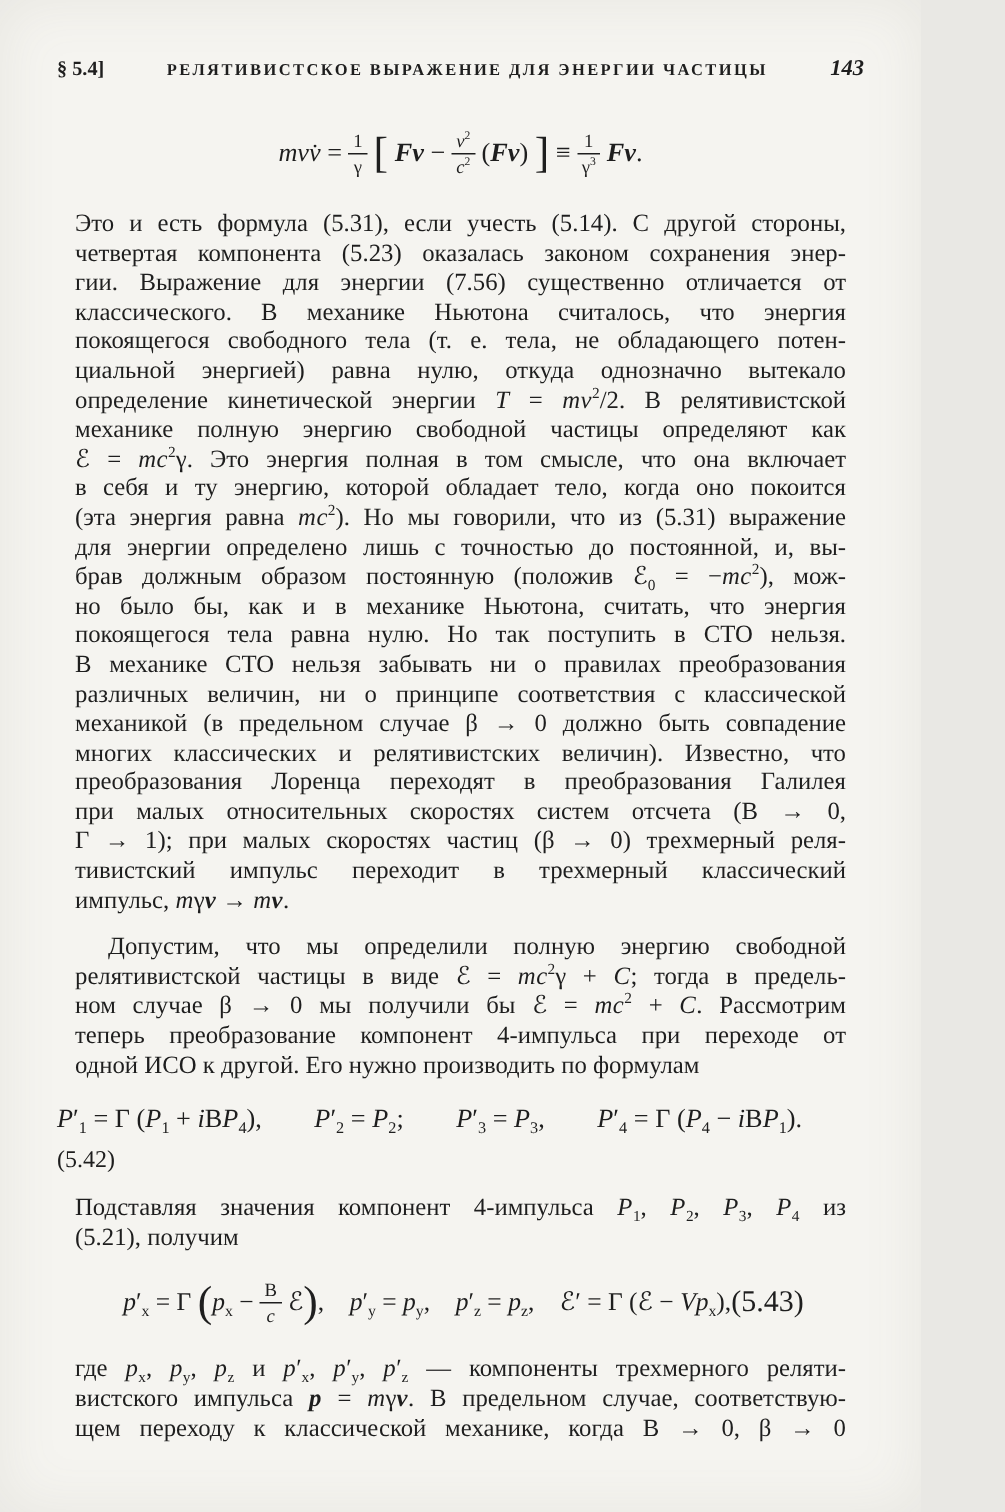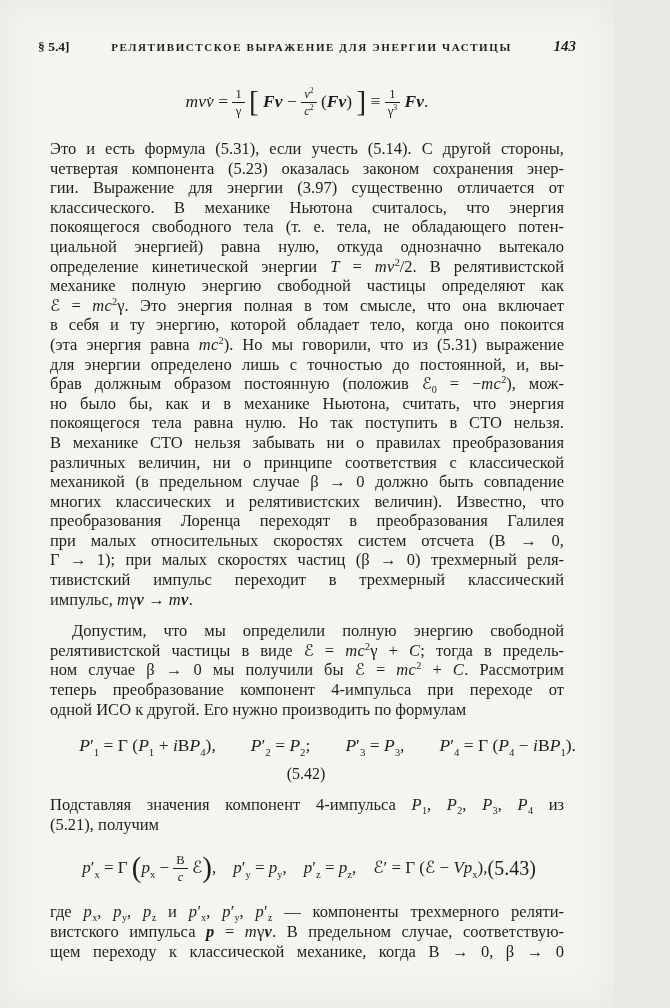--- a/index.html
+++ b/index.html
@@ -24,22 +24,22 @@
   .ln { font-size:16.5px; line-height:19.6px; height:19.6px;
         text-align:justify; text-align-last:justify; white-space:normal; }
   .ln.end { text-align-last:left; }
   .ln.ind { text-indent:22px; }
   .ln i { letter-spacing:0.3px; }
   sub, sup { font-size:0.62em; line-height:0; }
   
   .dfw { text-align:center; }
   .df  { display:inline-block; font-size:17.5px; line-height:1; }
   .f1  { margin:7px 0 11px 0; padding:9px 0; }
-  .f42 { margin-top:5px; padding:5px 0 0 0; text-align:right; font-size:17px; }
-  .f42lab { text-align:center; font-size:16px; margin-top:9px; padding-right:2px; }
+  .f42 { margin-top:5px; padding:5px 0 0 0; text-align:left; font-size:17px; }
+  .f42lab { text-align:left; font-size:16px; margin-top:9px; padding-right:2px; }
   .f43row { display:flex; align-items:center; justify-content:center;
             margin:11px 0 9px 0; padding:2px 2px 2px 6px; min-height:40px; }
   .f43row .df { font-size:17px; }
   .f43row .lab { font-size:20px; }
   .frac { display:inline-block; vertical-align:-0.62em; text-align:center;
           font-size:12.5px; line-height:1.12; }
   .frac .fn { display:block; padding:0 3px 1px 3px; }
   .frac .fd { display:block; border-top:1px solid #1e1e1e; padding:1px 3px 0 3px; }
   .big { font-size:29px; font-weight:400; vertical-align:-4px; line-height:0; }
   .se  { font-style:italic; font-family:"DejaVu Serif","DejaVu Sans",serif; }
@@ -58,21 +58,21 @@
   </div>
 
 
   <div class="dfw f1">
     <span class="df"><i>mvv̇</i> = <span class="frac"><span class="fn">1</span><span class="fd">γ</span></span> <span class="big">[</span> <b><i>Fv</i></b> − <span class="frac"><span class="fn"><i>v</i><sup>2</sup></span><span class="fd"><i>c</i><sup>2</sup></span></span> (<b><i>Fv</i></b>) <span class="big">]</span> ≡ <span class="frac"><span class="fn">1</span><span class="fd">γ<sup>3</sup></span></span> <b><i>Fv</i></b>.</span>
   </div>
 
   <div class="para">
     <div class="ln">Это и есть формула (5.31), если учесть (5.14). С другой стороны,</div>
     <div class="ln">четвертая компонента (5.23) оказалась законом сохранения энер-</div>
-    <div class="ln">гии. Выражение для энергии (3.97) существенно отличается от</div>
+    <div class="ln">гии. Выражение для энергии (7.56) существенно отличается от</div>
     <div class="ln">классического. В механике Ньютона считалось, что энергия</div>
     <div class="ln">покоящегося свободного тела (т. е. тела, не обладающего потен-</div>
     <div class="ln">циальной энергией) равна нулю, откуда однозначно вытекало</div>
     <div class="ln">определение кинетической энергии <i>T</i> = <i>mv</i><sup>2</sup>/2. В релятивистской</div>
     <div class="ln">механике полную энергию свободной частицы определяют как</div>
     <div class="ln"><span class="se">ℰ</span> = <i>mc</i><sup>2</sup>γ. Это энергия полная в том смысле, что она включает</div>
     <div class="ln">в себя и ту энергию, которой обладает тело, когда оно покоится</div>
     <div class="ln">(эта энергия равна <i>mc</i><sup>2</sup>). Но мы говорили, что из (5.31) выражение</div>
     <div class="ln">для энергии определено лишь с точностью до постоянной, и, вы-</div>
     <div class="ln">брав должным образом постоянную (положив <span class="se">ℰ</span><sub>0</sub> = −<i>mc</i><sup>2</sup>), мож-</div>

